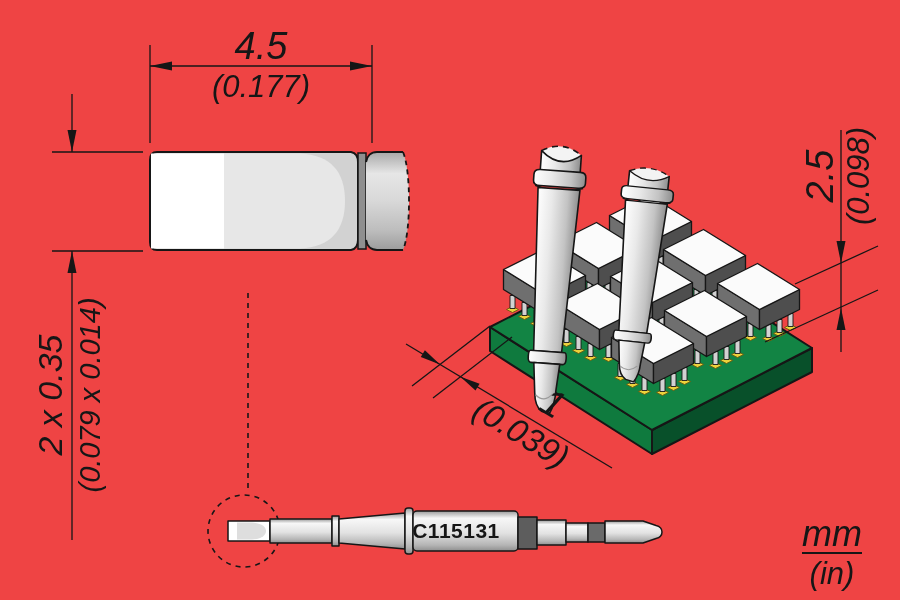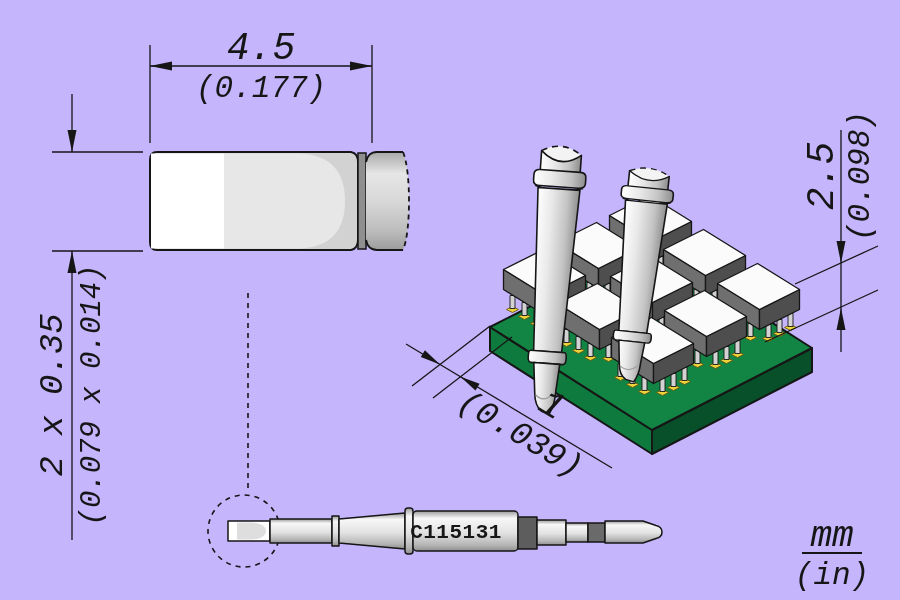--- a/index.html
+++ b/index.html
@@ -1,20 +1,20 @@
 <!DOCTYPE html>
 <html><head>
 <meta charset="utf-8">
 <style>
   html,body{margin:0;padding:0;background:#ffffff;}
   .sheet{
     position:relative;
     width:900px;height:600px;
-    background:#c4b5fd;
-    font-family:Liberation Mono, monospace;
+    background:#ef4444;
+    font-family:Liberation Sans, sans-serif;
     overflow:hidden;
     text-align:right;
   }
   svg text{fill:#161616;}
   .dim{font-style:italic;}
   .dim-lg{font-size:38px;}
   .dim-md{font-size:31px;}
   .dim-sm{font-size:29px;}
   .dim-34{font-size:34px;}
   .dim-33{font-size:33px;}

